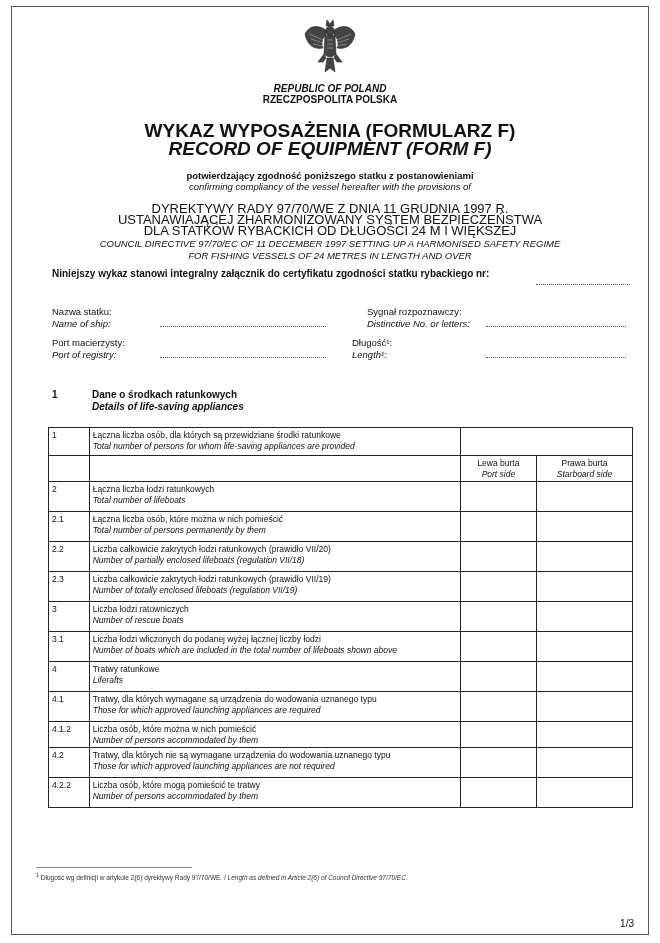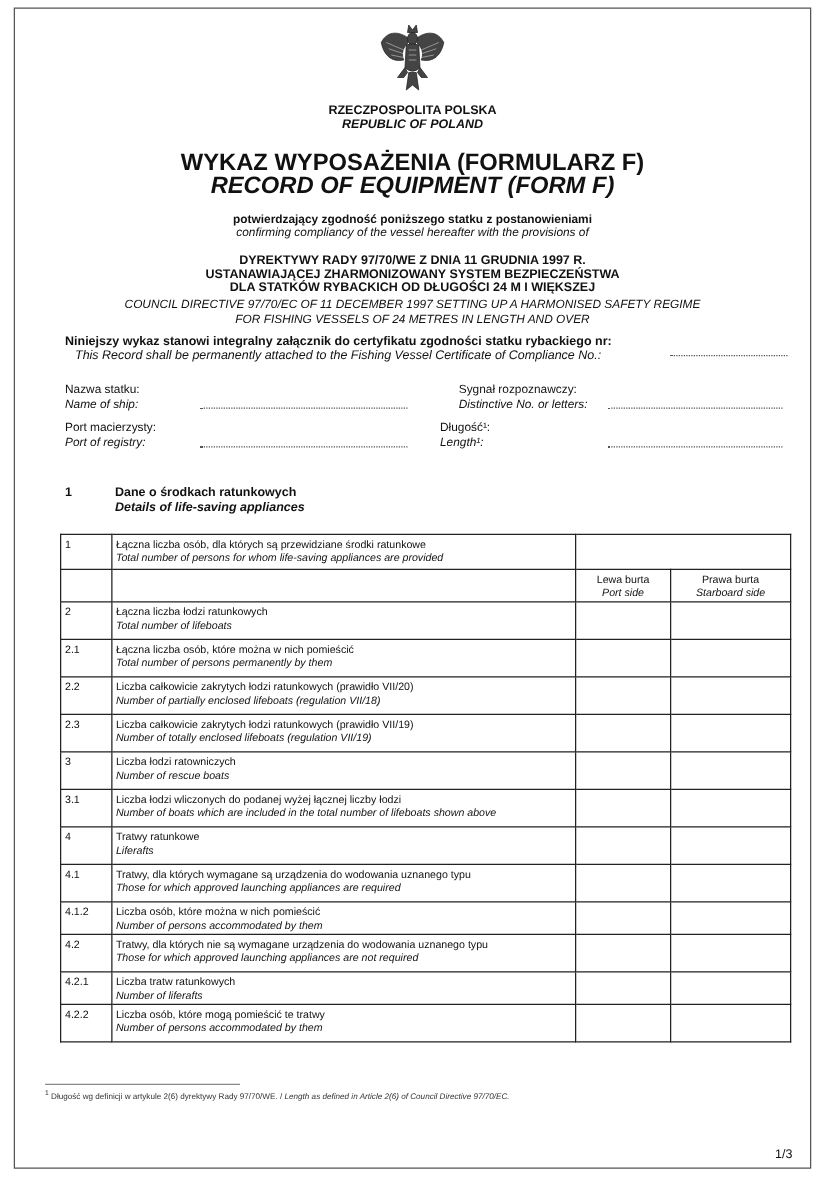--- a/index.html
+++ b/index.html
@@ -7,21 +7,21 @@
          font-family:"Liberation Sans", sans-serif; color:#111; }
   .frame { position:absolute; left:11px; top:6px; width:638px; height:929px;
            border:1px solid #555; box-sizing:border-box; }
   .abs { position:absolute; }
   .center { text-align:center; left:0; width:660px; }
   .emblem { position:absolute; left:303px; top:18px; width:54px; height:58px; }
   .country { top:83px; font-size:10px; font-weight:bold; line-height:11px; }
   .country i { font-weight:bold; }
   .title { top:122px; font-size:19px; font-weight:bold; line-height:18px; }
   .sub1 { top:170px; font-size:9.5px; line-height:11px; }
-  .dir { top:203px; font-size:10px; font-weight:bold; line-height:11px; }
+  .dir { top:203px; font-size:13px; font-weight:normal; line-height:11px; }
   .dir-en { top:238px; font-size:9.5px; font-style:italic; line-height:11.5px; }
   .cert { left:52px; top:268px; font-size:10px; line-height:11px; }
   .cert .pl { font-weight:bold; }
   .cert .en { font-style:italic; padding-left:8px; }
   .dots { border-bottom:1px dotted #555; height:0; }
   .fld { font-size:9.5px; line-height:11.5px; }
   .fld .en { font-style:italic; }
   .sec { left:52px; top:389px; font-size:10px; font-weight:bold; line-height:12px; }
   .sec .num { position:absolute; left:0; }
   .sec .txt { position:absolute; left:40px; white-space:nowrap; }
@@ -56,22 +56,22 @@
     <path d="M24 40 L22 54 L27 50 L32 54 L30 40 Z"></path>
   </g>
   <g stroke="#fff" stroke-width="0.5" fill="none" opacity="0.7">
     <path d="M6 16 L20 22 M8 21 L20 25 M10 26 L20 28"></path>
     <path d="M48 16 L34 22 M46 21 L34 25 M44 26 L34 28"></path>
     <path d="M24 22 L30 22 M24 26 L30 26 M24 30 L30 30"></path>
   </g>
 </svg>
 
 <div class="abs center country">
+  <div><i>REPUBLIC OF POLAND</i></div>
   <div>RZECZPOSPOLITA POLSKA</div>
-  <div><i>REPUBLIC OF POLAND</i></div>
 </div>
 
 <div class="abs center title">
   <div>WYKAZ WYPOSAŻENIA (FORMULARZ F)</div>
   <div><i>RECORD OF EQUIPMENT (FORM F)</i></div>
 </div>
 
 <div class="abs center sub1">
   <div style="font-weight:bold">potwierdzający zgodność poniższego statku z postanowieniami</div>
   <div style="font-style:italic">confirming compliancy of the vessel hereafter with the provisions of</div>
@@ -83,21 +83,20 @@
   <div>DLA STATKÓW RYBACKICH OD DŁUGOŚCI 24 M I WIĘKSZEJ</div>
 </div>
 
 <div class="abs center dir-en">
   <div>COUNCIL DIRECTIVE 97/70/EC OF 11 DECEMBER 1997 SETTING UP A HARMONISED SAFETY REGIME</div>
   <div>FOR FISHING VESSELS OF 24 METRES IN LENGTH AND OVER</div>
 </div>
 
 <div class="abs cert">
   <div class="pl">Niniejszy wykaz stanowi integralny załącznik do certyfikatu zgodności statku rybackiego nr:</div>
-  <div class="en">This Record shall be permanently attached to the Fishing Vessel Certificate of Compliance No.:</div>
 </div>
 <div class="abs dots" style="left:536px; top:284px; width:94px;"></div>
 
 <div class="abs fld" style="left:52px; top:306px;">
   <div>Nazwa statku:</div>
   <div class="en">Name of ship:</div>
 </div>
 <div class="abs dots" style="left:160px; top:326px; width:166px;"></div>
 
 <div class="abs fld" style="left:367px; top:306px;">
@@ -203,26 +202,20 @@
         <td class="d"><span>Liczba osób, które można w nich pomieścić</span><span class="en">Number of persons accommodated by them</span></td>
         <td class="c1"></td>
         <td class="c2"></td>
       </tr>
       <tr style="height: 30px;">
         <td class="n">4.2</td>
         <td class="d"><span>Tratwy, dla których nie są wymagane urządzenia do wodowania uznanego typu</span><span class="en">Those for which approved launching appliances are not required</span></td>
         <td class="c1"></td>
         <td class="c2"></td>
       </tr>
-      <tr style="height: 26px;">
-        <td class="n">4.2.1</td>
-        <td class="d"><span>Liczba tratw ratunkowych</span><span class="en">Number of liferafts</span></td>
-        <td class="c1"></td>
-        <td class="c2"></td>
-      </tr>
       <tr style="height: 30px; padding-left: 20px;">
         <td class="n">4.2.2</td>
         <td class="d"><span>Liczba osób, które mogą pomieścić te tratwy</span><span class="en">Number of persons accommodated by them</span></td>
         <td class="c1"></td>
         <td class="c2"></td>
       </tr>
     </tbody>
 </table>
 
 <div class="fnline"></div>

